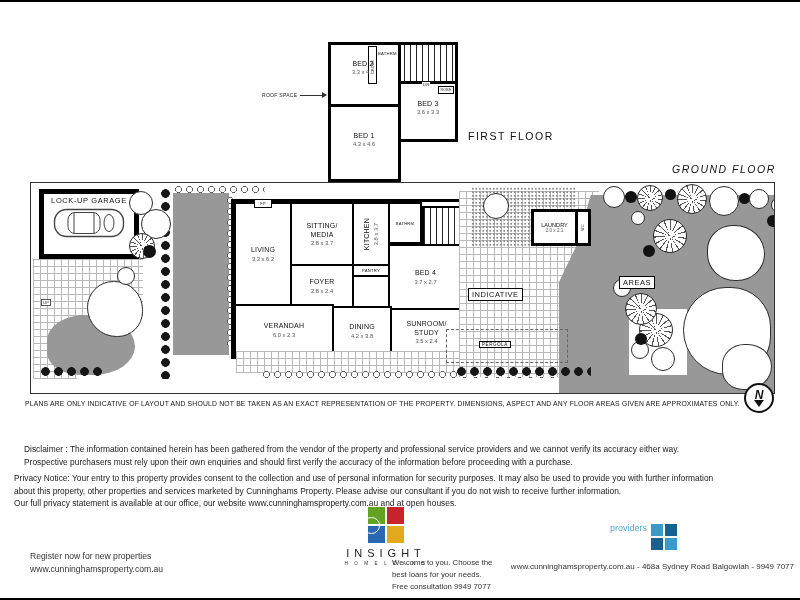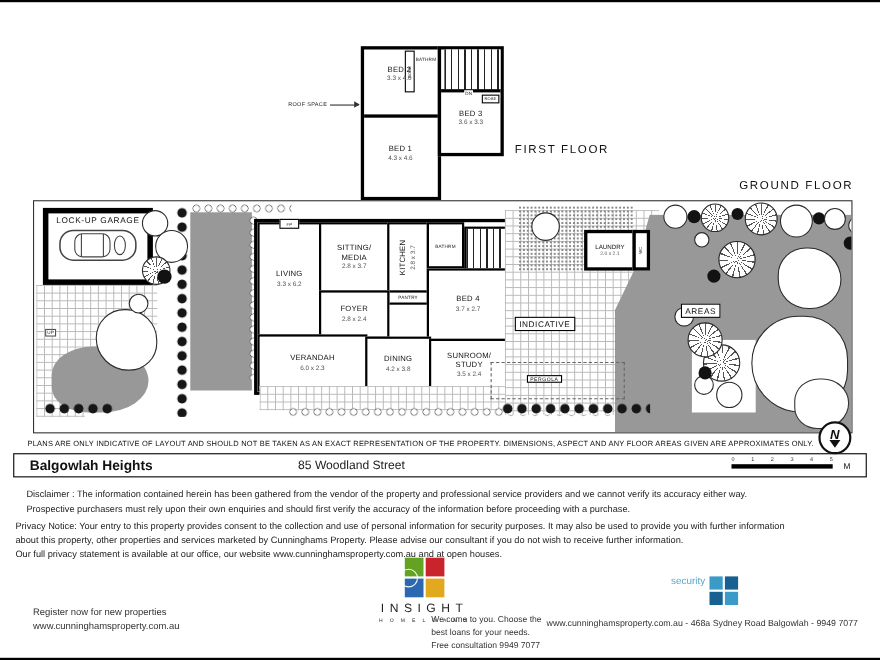--- a/index.html
+++ b/index.html
@@ -65,21 +65,21 @@
                  border-radius:50%; }
   .insight-name { margin-top:4px; font-size:11px; letter-spacing:5px; color:#222; }
   .insight-sub { font-size:4.6px; letter-spacing:2.6px; color:#333; margin-top:2px; }
   .tagline { left:392px; top:527px; font-size:7.8px; line-height:1.55; color:#333;margin-top:28px; }
   .cun { left:610px; top:521px; display:flex; align-items:flex-start; }
   .cun-name { font-size:21px; color:#1f7fad; letter-spacing:.2px; line-height:1; }
   .cun-sub { font-size:9px; color:#57a7cc; text-align:right; margin-top:0px; }
   .cun-sq { width:27px; height:27px; margin-left:4px; margin-top:1px; display:grid;
             grid-template-columns:12px 12px; grid-template-rows:12px 12px; gap:2px; }
   .cun-sq div { width:12px; height:12px; }
-  .contact { right:20px; top:560px; font-size:8px; color:#333; }
+  .contact { right:6px; top:560px; font-size:8px; color:#333; }
 </style>
 </head>
 <body>
 
 <div class="page">
 
   <div class="abs" style="left:328px;top:40px;width:130px;height:140px;">
     <div class="abs wall3" style="left:0;top:0;width:73px;height:140px;"></div>
     <div class="abs wall3" style="left:70px;top:0;width:60px;height:100px;"></div>
 
@@ -112,21 +112,21 @@
     </div>
   </div>
 
   <div class="abs" style="left:262px;top:90px;display:flex;align-items:center;">
     <span style="font-size:5px;color:#222;letter-spacing:.3px;">ROOF SPACE</span>
     <span style="display:inline-block;width:26px;height:1px;background:#333;margin-left:3px;position:relative;">
         <span style="position:absolute;right:-1px;top:-2.5px;width:0;height:0;border-left:5px solid #333;border-top:3px solid transparent;border-bottom:3px solid transparent;"></span>
       </span>
   </div>
   <div class="abs planlabel" style="left:468px;top:128px;">FIRST FLOOR</div>
-  <div class="abs planlabel" style="left:672px;top:161px;">GROUND FLOOR</div>
+  <div class="abs planlabel" style="left:672px;top:161px;font-style:italic;">GROUND FLOOR</div>
 
   <div class="abs site">
 
     <div class="abs pave" style="left:2px;top:76px;width:110px;height:58px;"></div>
     <div class="abs pave" style="left:2px;top:132px;width:44px;height:64px;"></div>
     <div class="abs tiny" style="left:10px;top:116px;background:#fff;border:.5px solid #555;padding:0 1px;">UP</div>
 
     <div class="abs gray" style="left:16px;top:132px;width:88px;height:60px;border-radius:45% 55% 50% 40%;"></div>
     <div class="abs hedge" style="left:8px;top:182px;width:64px;height:14px;"></div>
     <div class="abs hedge" style="left:128px;top:4px;width:14px;height:192px;"></div>
@@ -251,36 +251,20 @@
   </div>
 
   <div class="abs big-tree-outline"></div>
   <div class="abs compass">
     <span class="compass-n">N</span>
     <span class="needle"></span>
   </div>
 
   <div class="abs plan-note">PLANS ARE ONLY INDICATIVE OF LAYOUT AND SHOULD NOT BE TAKEN AS AN EXACT REPRESENTATION OF THE PROPERTY. DIMENSIONS, ASPECT AND ANY FLOOR AREAS GIVEN ARE APPROXIMATES ONLY.</div>
 
-  <div class="abs addr-bar">
-    <div class="addr-suburb">Balgowlah Heights</div>
-    <div class="addr-street">85 Woodland Street</div>
-    <div class="scale">
-      <div class="scale-ticks">
-        <span>0</span>
-        <span>1</span>
-        <span>2</span>
-        <span>3</span>
-        <span>4</span>
-        <span>5</span>
-      </div>
-      <div class="scale-bar"></div>
-      <span class="scale-unit">M</span>
-    </div>
-  </div>
 
   <div class="abs para pre" style="left:24px;top:441px;">Disclaimer : The information contained herein has been gathered from the vendor of the property and professional service providers and we cannot verify its accuracy either way.
 Prospective purchasers must rely upon their own enquiries and should first verify the accuracy of the information before proceeding with a purchase.</div>
   <div class="abs para pre" style="left:14px;top:470px;">Privacy Notice: Your entry to this property provides consent to the collection and use of personal information for security purposes. It may also be used to provide you with further information
 about this property, other properties and services marketed by Cunninghams Property.  Please advise our consultant if you do not wish to receive further information.
 Our full privacy statement is available at our office, our website www.cunninghamsproperty.com.au and at open houses.</div>
 
   <div class="abs register">
     <div>Register now for new properties</div>
     <div>www.cunninghamsproperty.com.au</div>
@@ -297,21 +281,21 @@
     <div class="insight-name">INSIGHT</div>
     <div class="insight-sub">H O M E   L O A N S</div>
   </div>
 
   <div class="abs tagline pre">We come to you. Choose the
 best loans for your needs.
 Free consultation 9949 7077</div>
 
   <div class="abs cun">
     <div>
-      <div class="cun-sub">security</div>
+      <div class="cun-sub">providers</div>
     </div>
     <div class="cun-sq">
       <div style="background: rgb(58, 155, 200);"></div>
       <div style="background: rgb(22, 97, 143);"></div>
       <div style="background: rgb(22, 97, 143);"></div>
       <div style="background: rgb(58, 155, 200);"></div>
     </div>
   </div>
 
   <div class="abs contact">www.cunninghamsproperty.com.au   -   468a Sydney Road Balgowlah   -   9949 7077</div>

